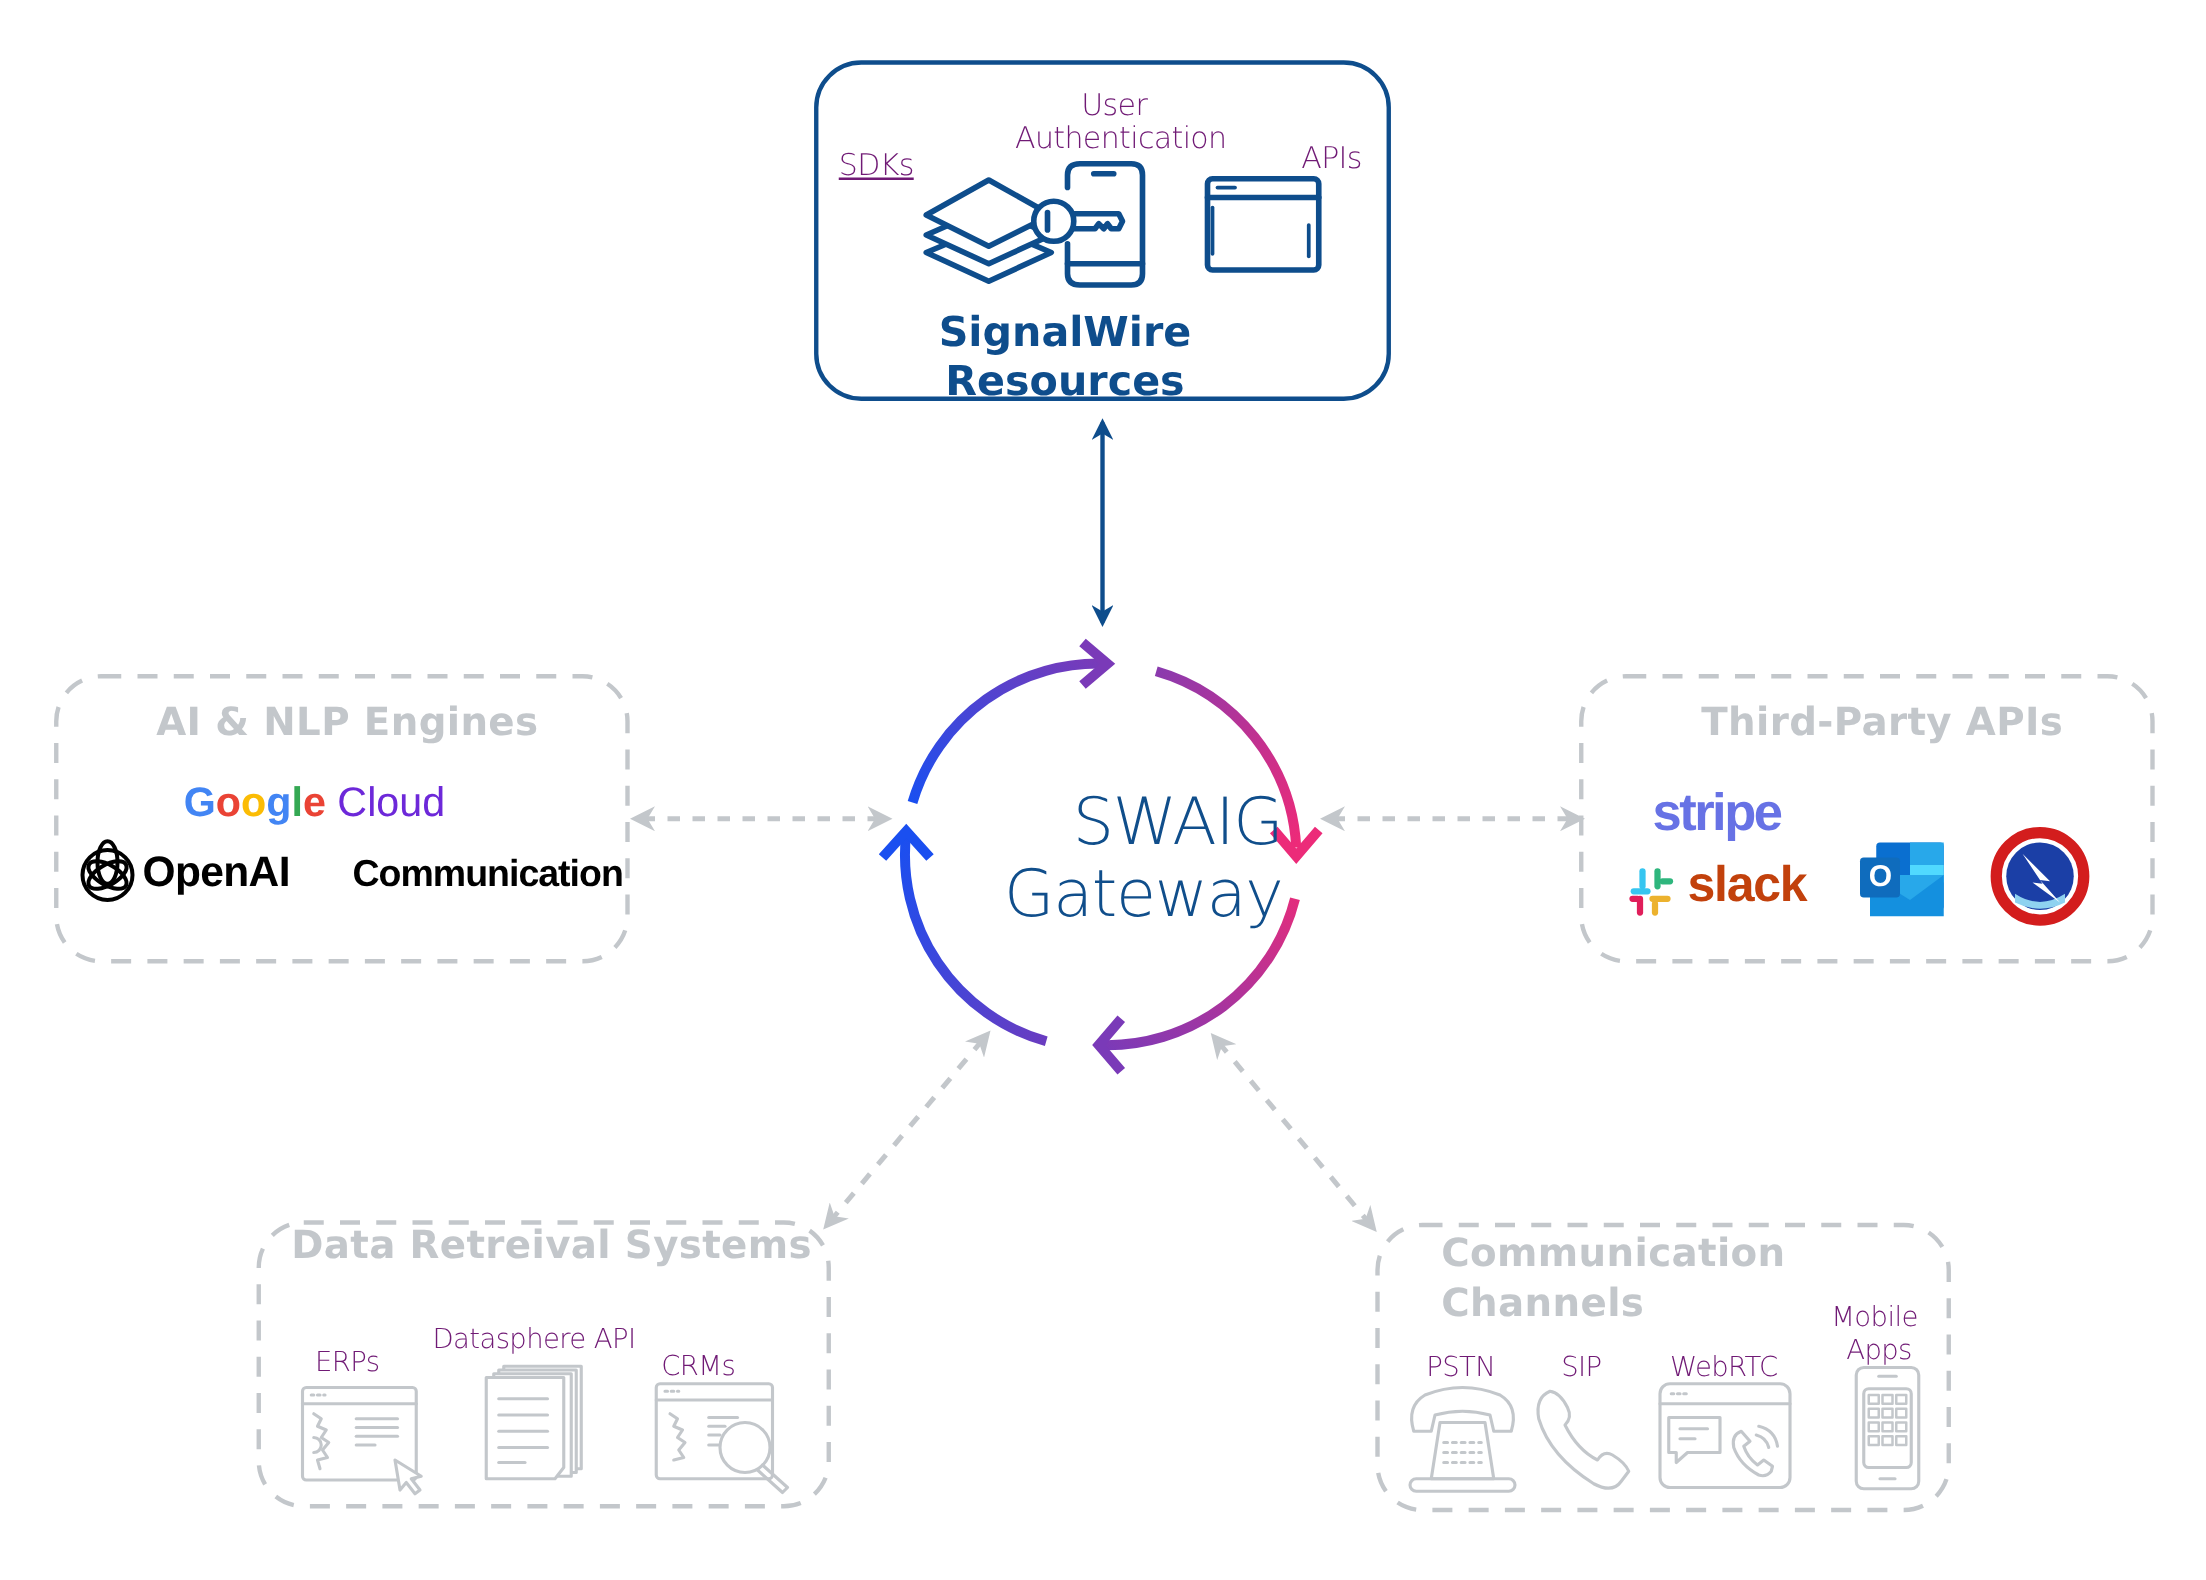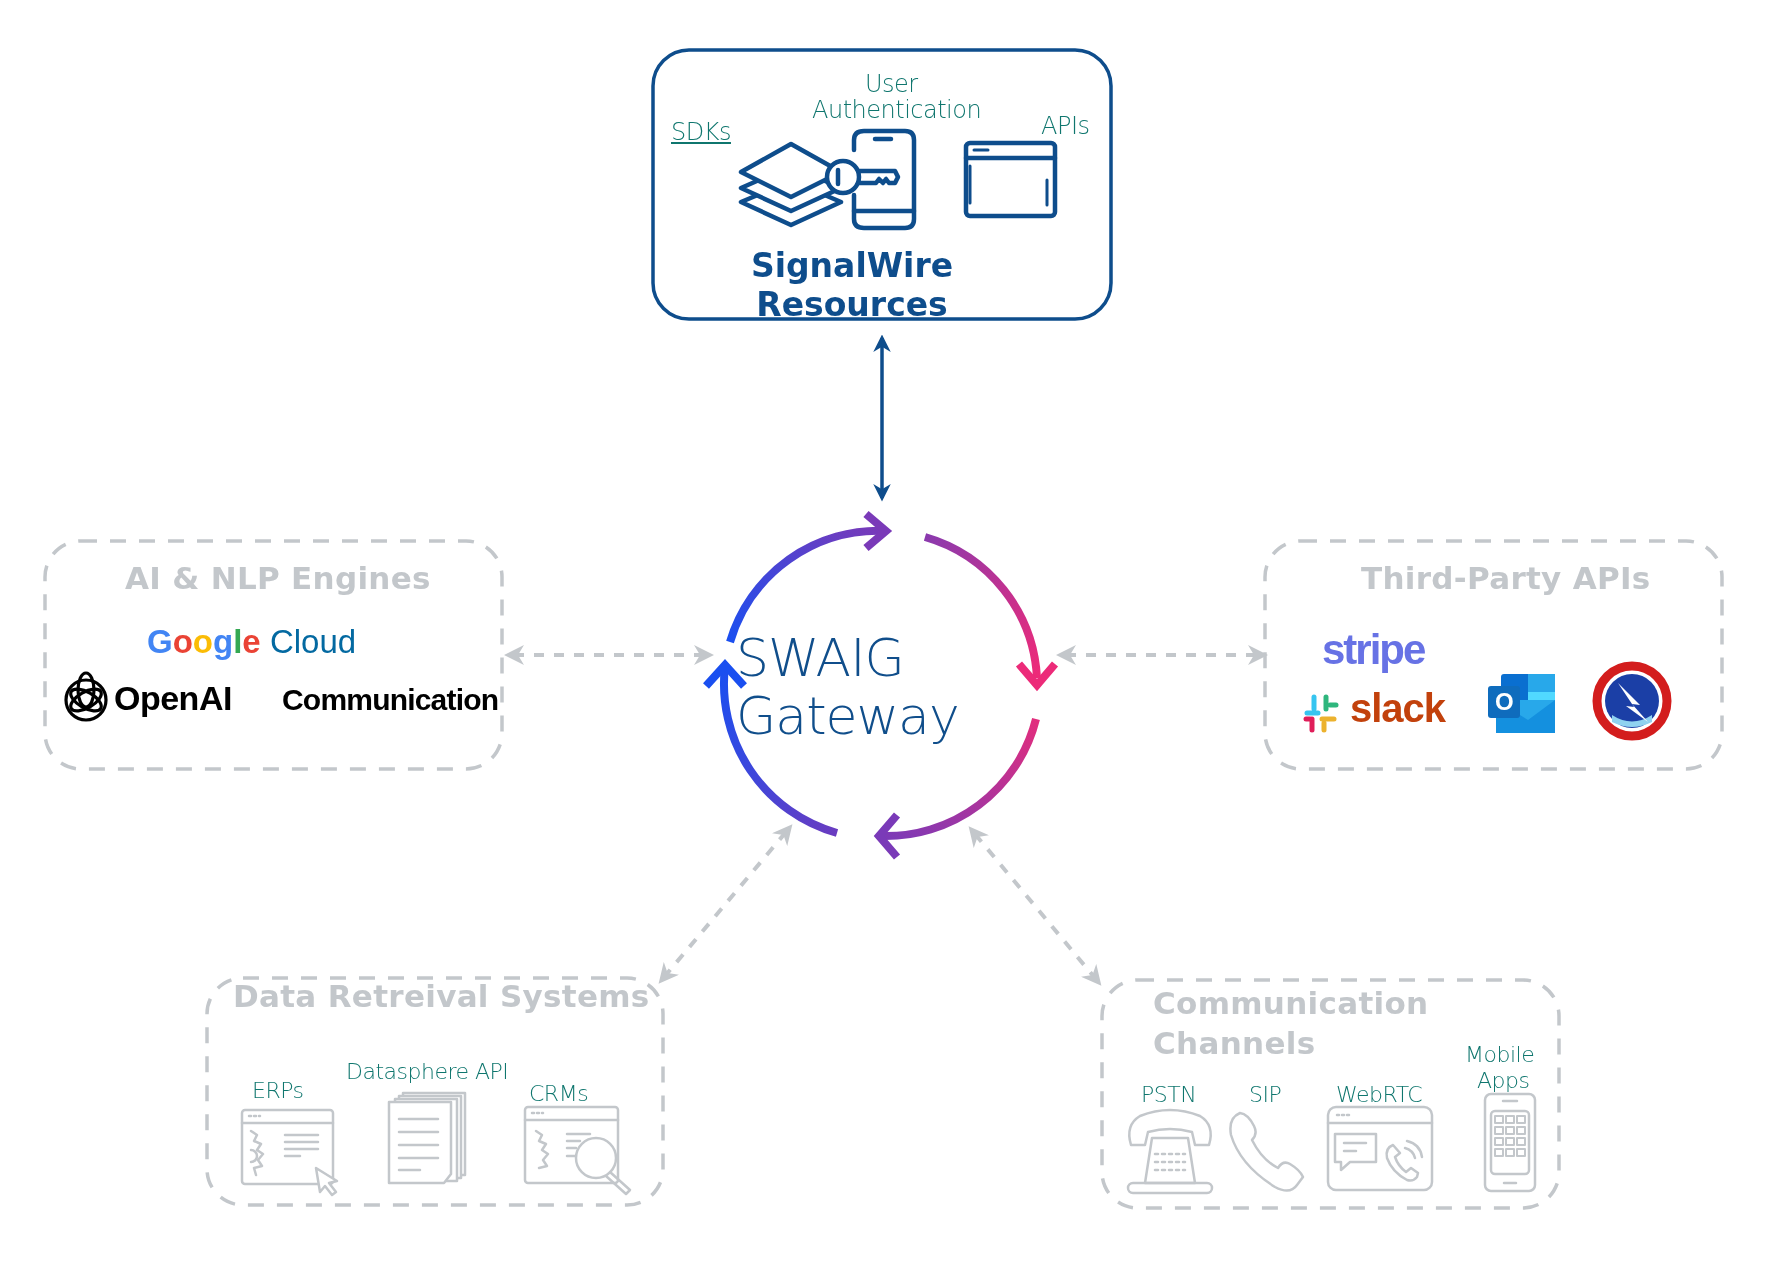--- a/index.html
+++ b/index.html
@@ -1,21 +1,21 @@
 <!DOCTYPE html>
 <html><head>
 <meta charset="utf-8">
 <style>
   html,body{margin:0;padding:0;background:#fff;}
   body{width:1765px;height:1264px;position:relative;overflow:hidden;font-family:"DejaVu Sans",sans-serif;}
   svg#diagram{position:absolute;left:0;top:0;}
-  .lbl{position:absolute;font-family:"DejaVu Sans",sans-serif;font-weight:200;color:#0f766e;white-space:nowrap;letter-spacing:-0.5px;}
+  .lbl{position:absolute;font-family:"DejaVu Sans",sans-serif;font-weight:200;color:#701a75;white-space:nowrap;letter-spacing:-0.5px;}
   .ttl{position:absolute;font-family:"DejaVu Sans",sans-serif;font-weight:bold;color:#c3c7cb;white-space:nowrap;letter-spacing:0.3px;}
   .sw-title{position:absolute;left:653px;width:398px;top:246px;text-align:center;font-weight:bold;font-size:33px;color:#0e4d8c;}
-  .swaig{position:absolute;left:736px;width:322px;text-align:left;font-weight:200;color:#104e8b;}
+  .swaig{position:absolute;left:704px;width:322px;text-align:right;font-weight:200;color:#104e8b;}
   .logo{position:absolute;white-space:nowrap;font-family:"Liberation Sans",sans-serif;}
 </style>
 </head>
 <body>
 
 <svg id="diagram" width="1765" height="1264" viewBox="0 0 1765 1264">
   <defs>
     <linearGradient id="gLeft" x1="0" y1="1" x2="1" y2="0">
       <stop offset="0" stop-color="#1a4ff0"></stop>
         <stop offset="1" stop-color="#7a3ab8"></stop>
@@ -218,21 +218,21 @@
 <div class="lbl" style="left:812px;top:96px;font-size:24px;">Authentication</div>
 <div class="lbl" style="left:1041px;top:112px;font-size:24px;">APIs</div>
 <div class="sw-title">SignalWire Resources</div>
 
 <div class="swaig" style="top:628px;font-size:52px;letter-spacing:-1px;">SWAIG</div>
 <div class="swaig" style="top:686px;font-size:52px;letter-spacing:-1px;">Gateway</div>
 
 <div class="ttl" style="left:125px;top:560px;font-size:31px;">AI &amp; NLP Engines</div>
 <div class="logo" style="left:147px;top:623px;font-size:33px;">
   <span style="color:#4285f4;font-weight:bold;">G</span><span style="color:#ea4335;font-weight:bold;">o</span><span style="color:#fbbc05;font-weight:bold;">o</span><span style="color:#4285f4;font-weight:bold;">g</span><span style="color:#34a853;font-weight:bold;">l</span><span style="color:#ea4335;font-weight:bold;">e</span>
-  <span style="color:#0369a1;">Cloud</span>
+  <span style="color:#6d28d9;">Cloud</span>
 </div>
 <div class="logo" style="left:114px;top:679px;font-size:34px;color:#000;font-weight:bold;letter-spacing:-0.5px;">OpenAI</div>
 <div class="logo" style="left:282px;top:683px;font-size:30px;color:#000;font-weight:bold;letter-spacing:-0.8px;">Communication</div>
 
 <div class="ttl" style="left:1361px;top:560px;font-size:31px;">Third-Party APIs</div>
 <div class="logo" style="left:1322px;top:626px;font-size:42px;color:#6772e5;font-weight:bold;letter-spacing:-2px;">stripe</div>
 <div class="logo" style="left:1350px;top:686px;font-size:40px;color:#c2410c;font-weight:bold;letter-spacing:-1px;">slack</div>
 <div class="logo" style="left:1495px;top:688px;font-size:24px;color:#fff;font-weight:bold;">O</div>
 
 <div class="ttl" style="left:233px;top:978px;font-size:31px;">Data Retreival Systems</div>

